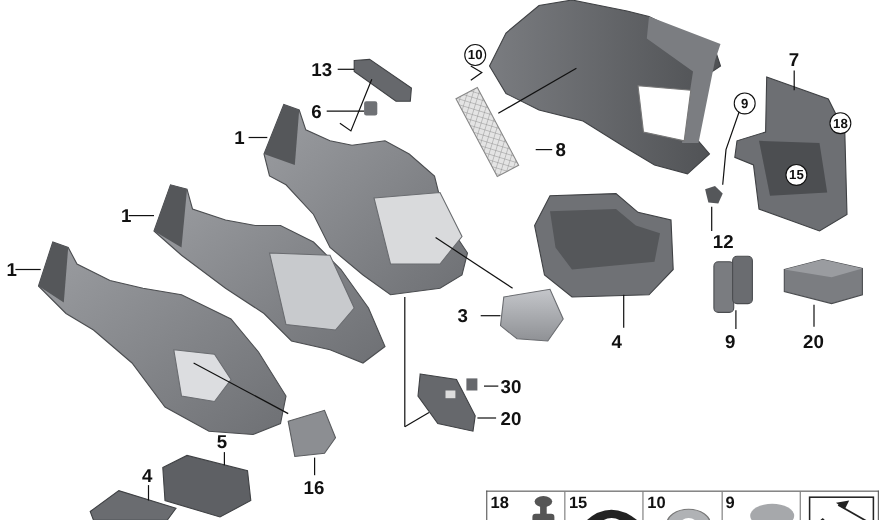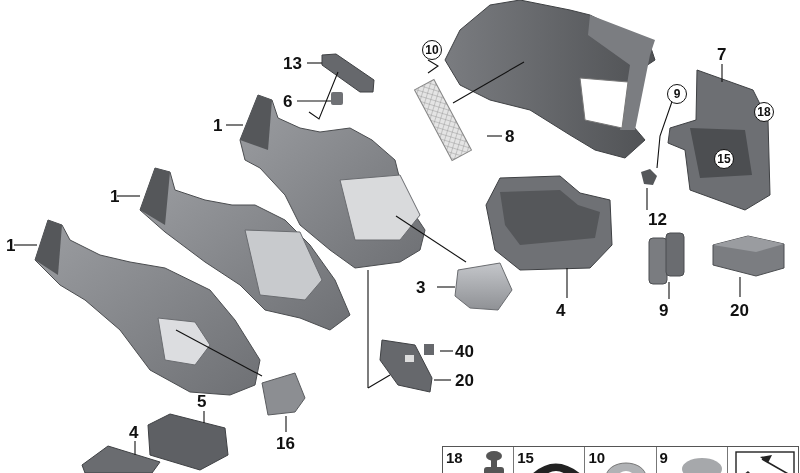--- a/index.html
+++ b/index.html
@@ -143,21 +143,21 @@
   <span class="label" style="left:213px;top:117px">1</span>
   <span class="label" style="left:110px;top:188px">1</span>
   <span class="label" style="left:6px;top:237px">1</span>
   <span class="label" style="left:505px;top:128px">8</span>
   <span class="label" style="left:717px;top:46px">7</span>
   <span class="label" style="left:648px;top:211px">12</span>
   <span class="label" style="left:416px;top:279px">3</span>
   <span class="label" style="left:556px;top:302px">4</span>
   <span class="label" style="left:659px;top:302px">9</span>
   <span class="label" style="left:730px;top:302px">20</span>
-  <span class="label" style="left:455px;top:343px">40</span>
+  <span class="label" style="left:455px;top:343px">30</span>
   <span class="label" style="left:455px;top:372px">20</span>
   <span class="label" style="left:197px;top:393px">5</span>
   <span class="label" style="left:129px;top:424px">4</span>
   <span class="label" style="left:276px;top:435px">16</span>
 
   <span class="circ" style="left:422px;top:40px">10</span>
   <span class="circ" style="left:667px;top:84px">9</span>
   <span class="circ" style="left:754px;top:102px">18</span>
   <span class="circ" style="left:714px;top:149px">15</span>
 

